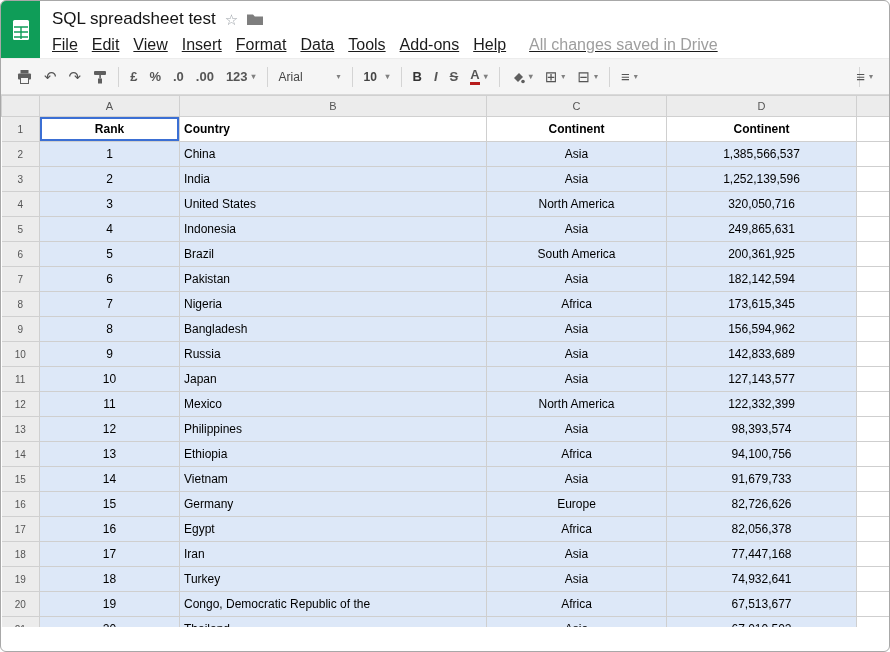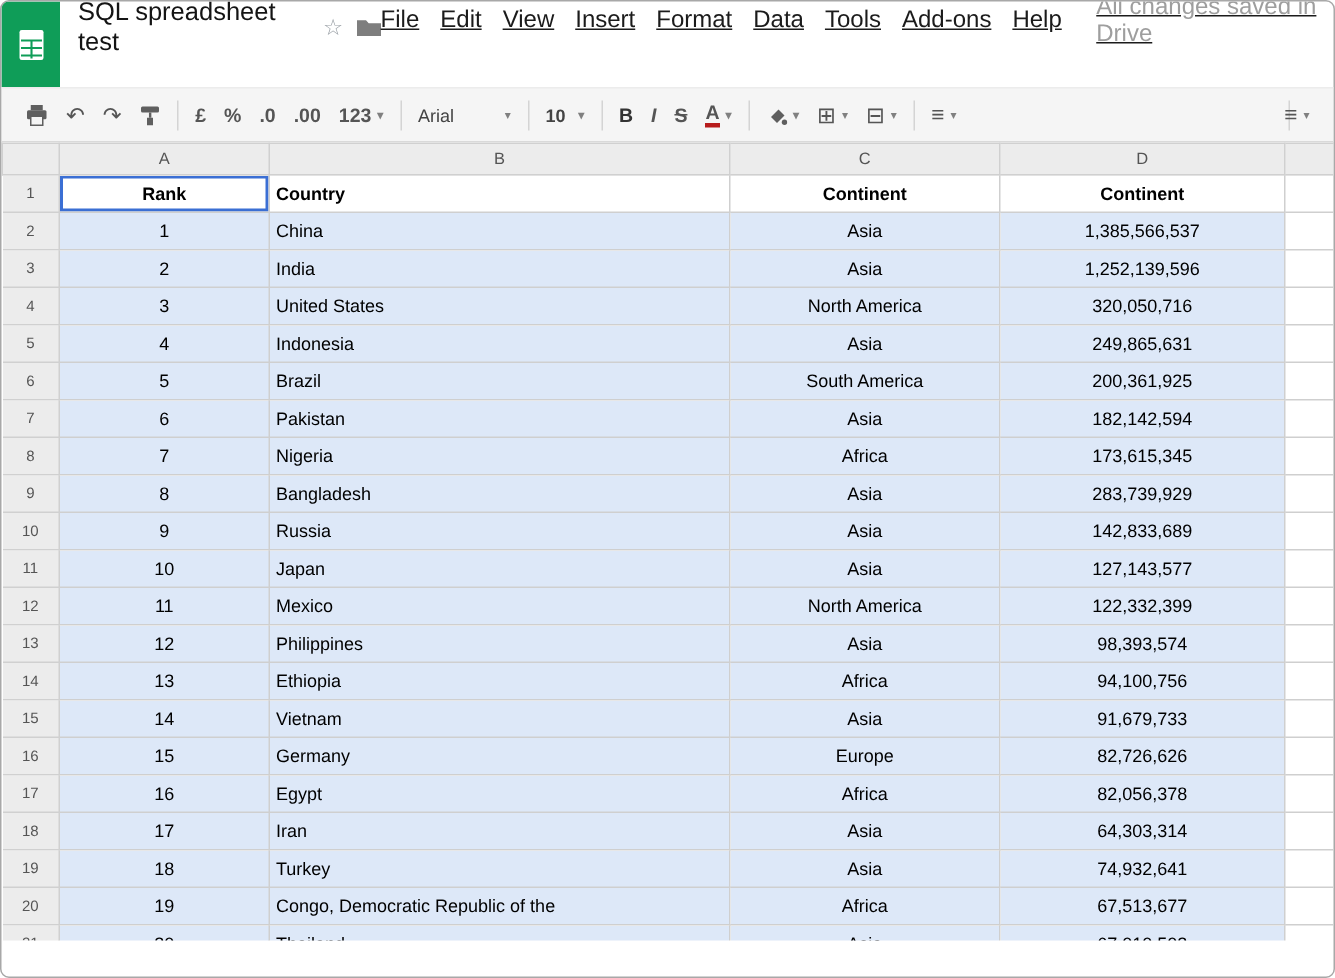--- a/index.html
+++ b/index.html
@@ -6,21 +6,21 @@
   html,body { background:#fff; }
   body { font-family:"Liberation Sans", sans-serif; }
 
   .frame { width:890px; height:652px; border:1px solid #a8a8a8; border-radius:6px;
            overflow:hidden; background:#fff; position:relative; }
 
   
   .titlebar { display:flex; height:57px; }
   .sheets-logo { width:39px; background:#0f9d58; display:flex; align-items:center;
                  justify-content:center; cursor:pointer; flex:none; }
-  .title-menu { flex:1; padding-left:12px; display:flex; flex-direction:row; justify-content:flex-end; }
+  .title-menu { flex:1; padding-left:12px; display:flex; flex-direction:column; justify-content:flex-end; }
   .title-row { display:flex; align-items:center; gap:9px; height:30px; padding-top:4px; }
   .doc-title { font-size:17px; color:#141414; cursor:text; }
   .star { color:#9aa0a6; font-size:15px; cursor:pointer; line-height:1; }
   .folder { display:flex; align-items:center; cursor:pointer; }
   .menu-row { display:flex; align-items:center; height:26px; font-size:16px; color:#1b1b1b; margin-left:-7px;text-decoration:underline; }
   .menu-item { padding:0 7px; cursor:pointer; white-space:nowrap; }
   .save-status { color:#9e9e9e; margin-left:16px; cursor:default; }
 
   
   .toolbar { height:37px; background:#f5f5f5; border-top:1px solid #ececec; border-bottom:1px solid #d9d9d9;
@@ -272,21 +272,21 @@
     <td class="cell c-b sel">Nigeria</td>
     <td class="cell c-c sel">Africa</td>
     <td class="cell c-d sel">173,615,345</td>
     <td class="cell c-e"></td>
   </tr>
           <tr>
     <td class="rownum">9</td>
     <td class="cell c-a sel">8</td>
     <td class="cell c-b sel">Bangladesh</td>
     <td class="cell c-c sel">Asia</td>
-    <td class="cell c-d sel">283,739,929</td>
+    <td class="cell c-d sel">156,594,962</td>
     <td class="cell c-e"></td>
   </tr>
           <tr>
     <td class="rownum">10</td>
     <td class="cell c-a sel">9</td>
     <td class="cell c-b sel">Russia</td>
     <td class="cell c-c sel">Asia</td>
     <td class="cell c-d sel">142,833,689</td>
     <td class="cell c-e"></td>
   </tr>
@@ -344,21 +344,21 @@
     <td class="cell c-b sel">Egypt</td>
     <td class="cell c-c sel">Africa</td>
     <td class="cell c-d sel">82,056,378</td>
     <td class="cell c-e"></td>
   </tr>
           <tr>
     <td class="rownum">18</td>
     <td class="cell c-a sel">17</td>
     <td class="cell c-b sel">Iran</td>
     <td class="cell c-c sel">Asia</td>
-    <td class="cell c-d sel">64,303,314</td>
+    <td class="cell c-d sel">77,447,168</td>
     <td class="cell c-e"></td>
   </tr>
           <tr>
     <td class="rownum">19</td>
     <td class="cell c-a sel">18</td>
     <td class="cell c-b sel">Turkey</td>
     <td class="cell c-c sel">Asia</td>
     <td class="cell c-d sel">74,932,641</td>
     <td class="cell c-e"></td>
   </tr>

